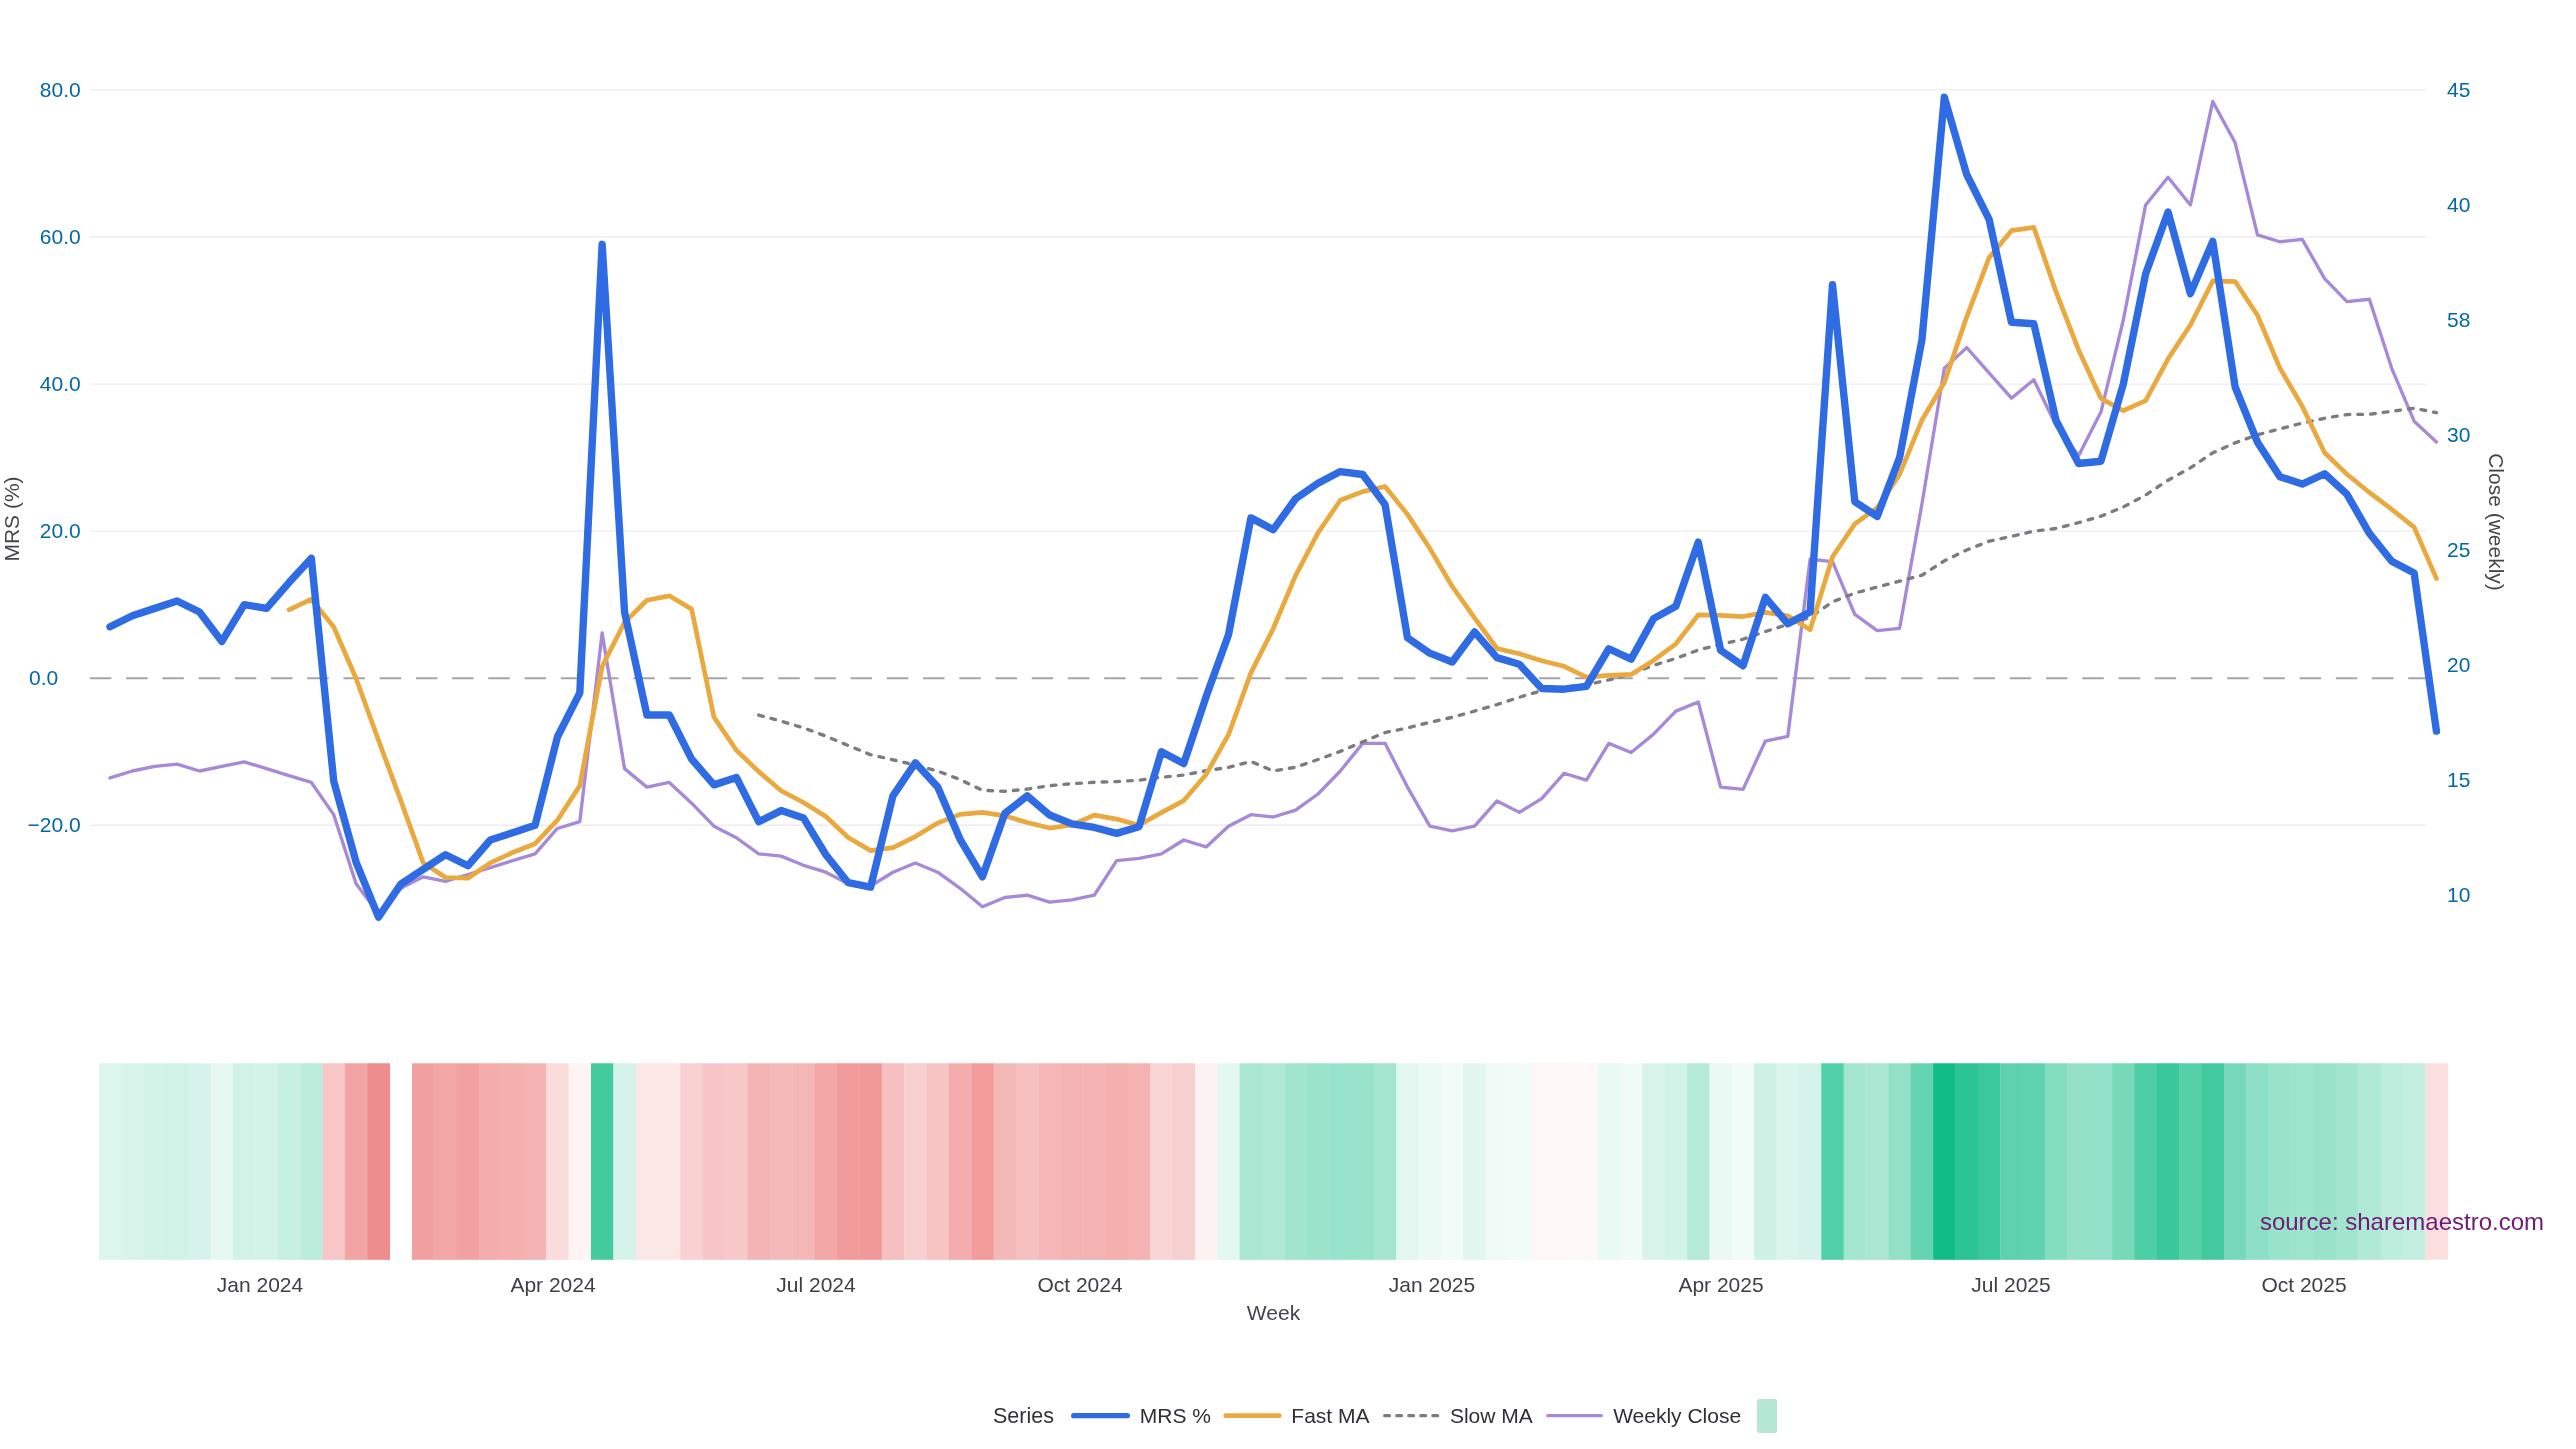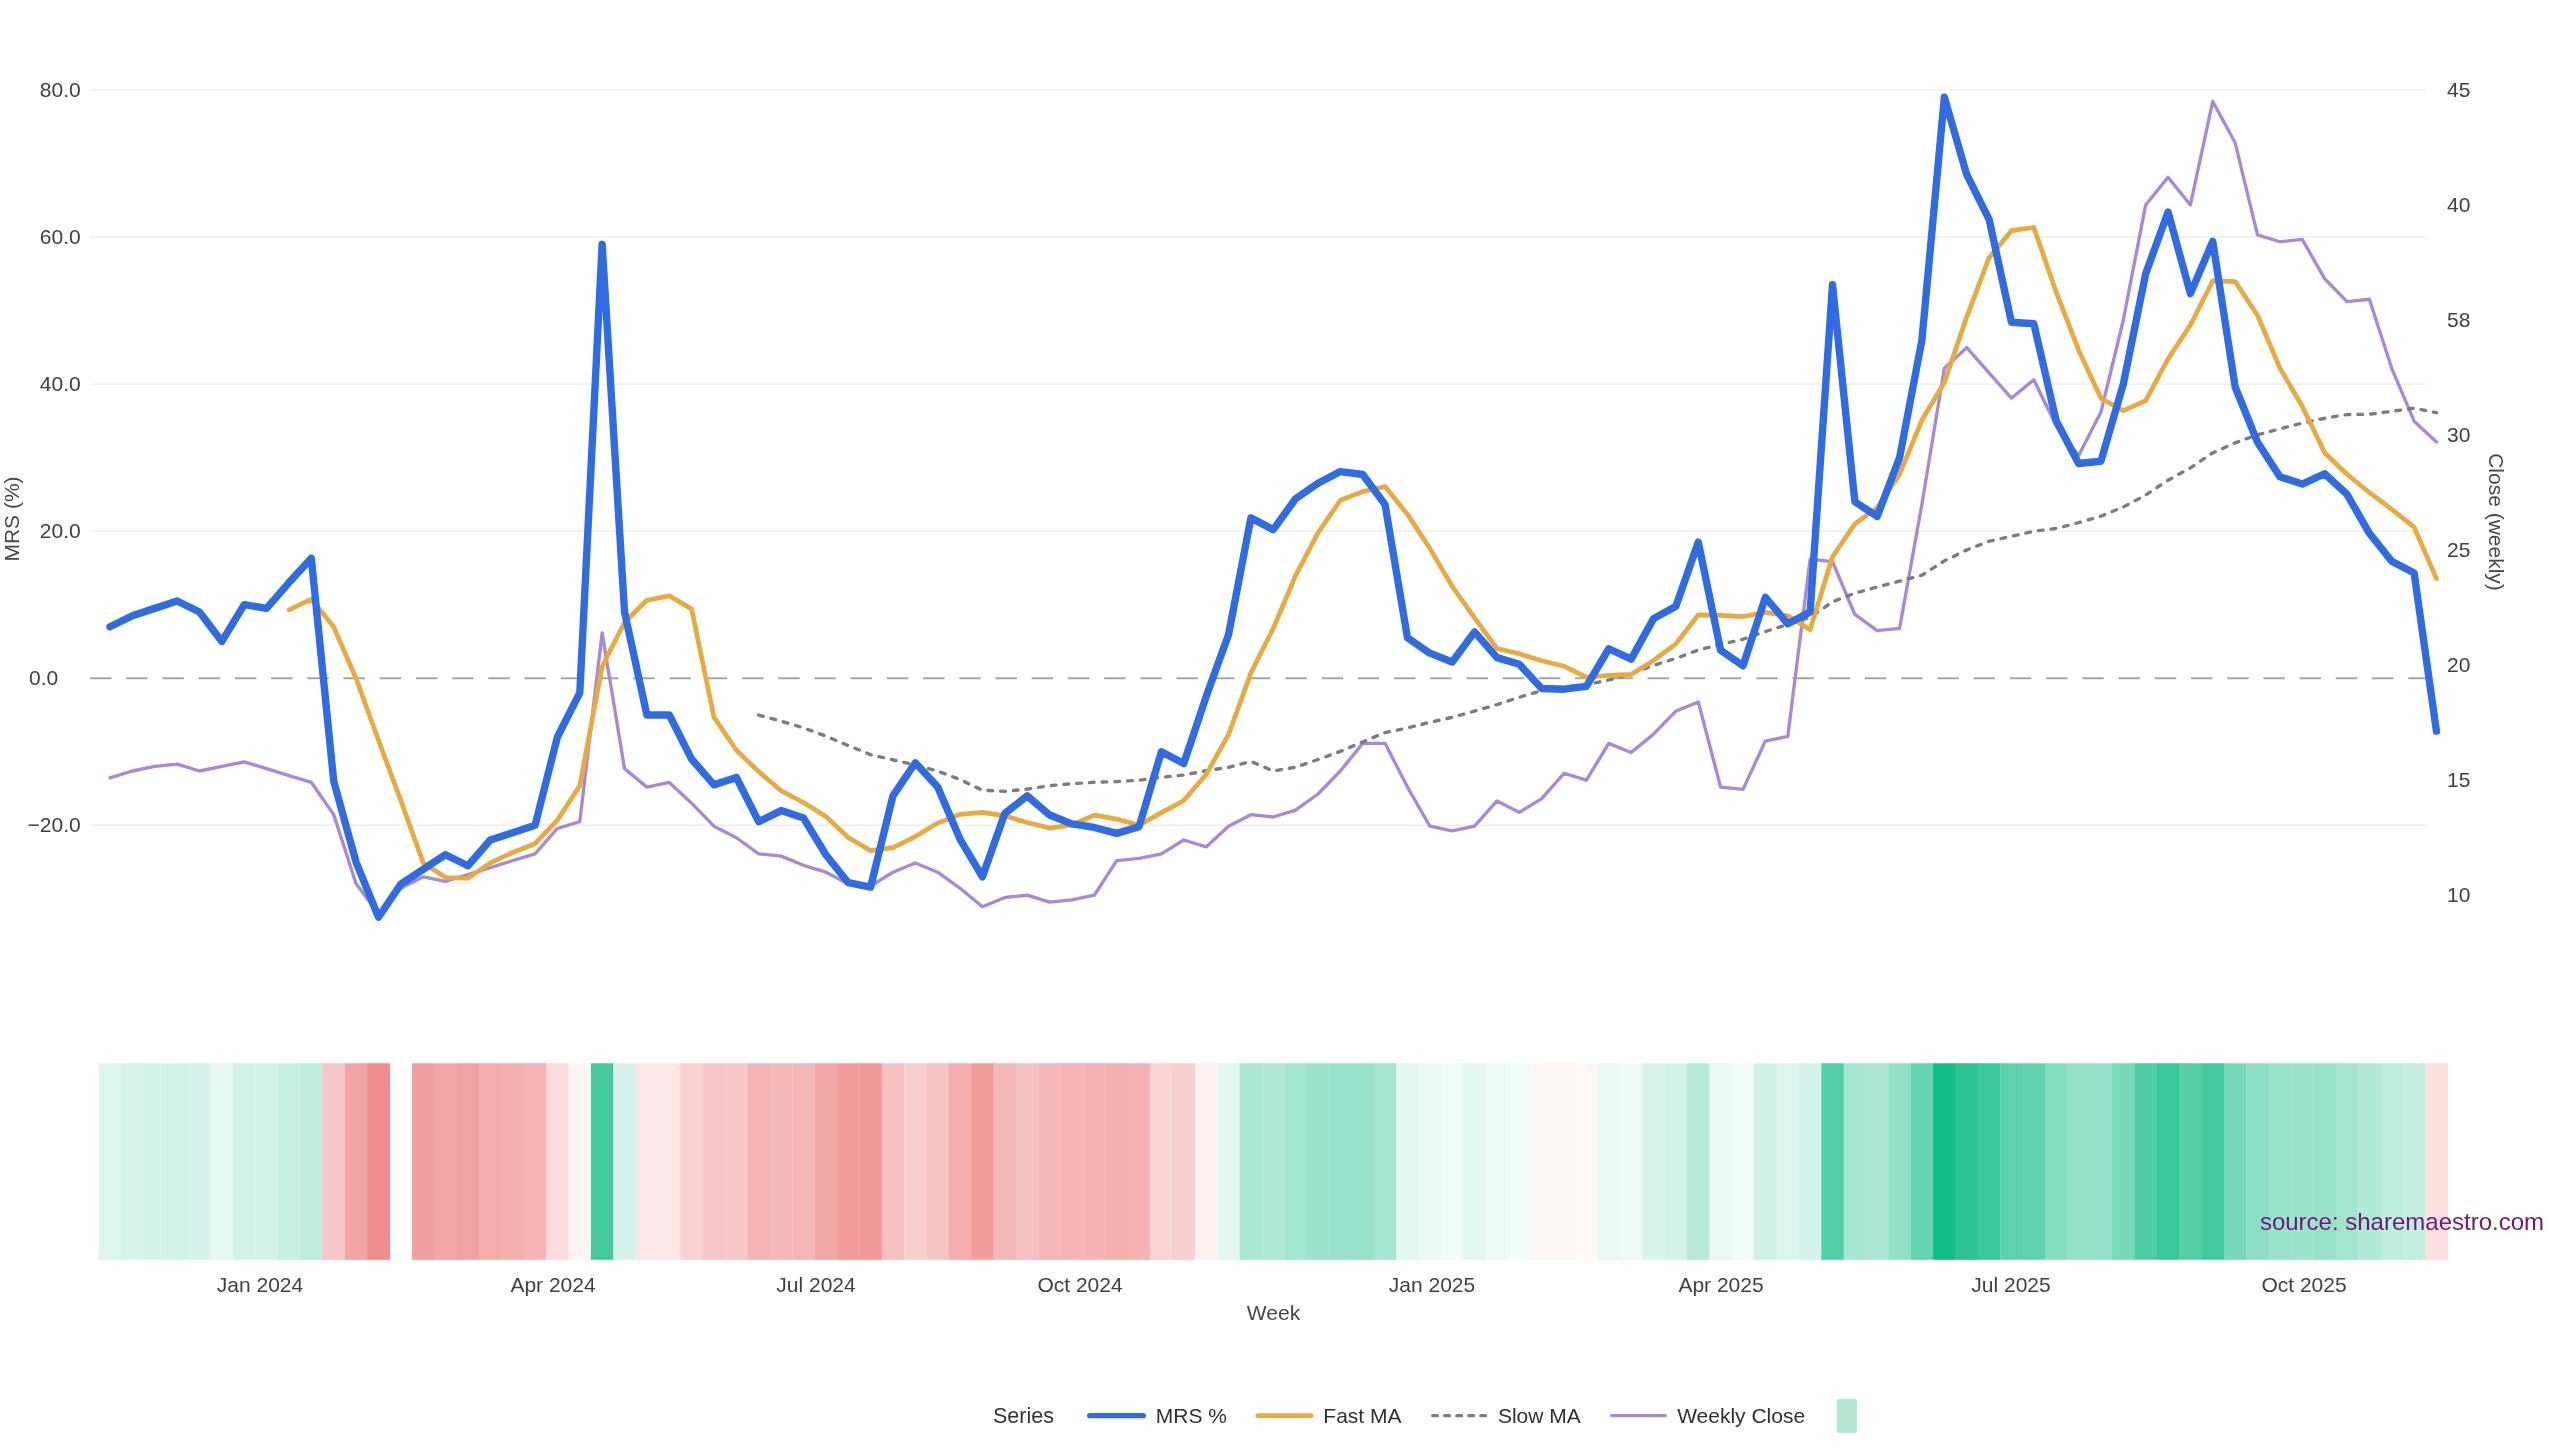--- a/index.html
+++ b/index.html
@@ -8,30 +8,30 @@
     font-family:"Liberation Sans","DejaVu Sans",sans-serif;overflow:hidden;
   }
   .chart-title{
     position:absolute;left:127px;top:6.7px;font-size:26px;color:#2e2e33;
     letter-spacing:0.1px;
   }
   .axis-title{position:absolute;font-size:21px;color:#45454d;white-space:nowrap;}
   .axis-title.left{left:-42px;top:507px;transform:rotate(-90deg);width:107px;text-align:center;}
   .axis-title.right{left:2422px;top:510px;transform:rotate(90deg);width:148px;text-align:center;}
   .axis-title.bottom{left:1173px;top:1301px;width:201px;text-align:center;}
-  .tick{position:absolute;font-size:21px;color:#404040;transform:translateY(-50%);}
+  .tick{position:absolute;font-size:21px;color:#0369a1;transform:translateY(-50%);}
   .tick.yl{width:74px;text-align:right;left:6.7px;}
   .tick.yr{left:2447px;text-align:left;}
   .tick.xt{transform:translateX(-50%);top:1273px;color:#3f3f46;}
   .source-note{
     position:absolute;right:32px;top:1208px;font-size:24px;color:#701a75;
   }
   svg.plot{position:absolute;left:0;top:0;}
   .legend{
-    position:absolute;left:993px;top:1399px;display:flex;align-items:center;gap:28px;
+    position:absolute;left:993px;top:1399px;display:flex;align-items:center;gap:12px;
     font-size:21px;color:#2f2f35;
   }
   .legend .legend-title{font-size:21.5px;color:#33333a;margin-right:5.4px;}
   .legend .item{display:flex;align-items:center;gap:9.4px;}
   .legend .sw{display:inline-block;}
 </style>
 </head>
 <body>
 
 <div class="stage">

